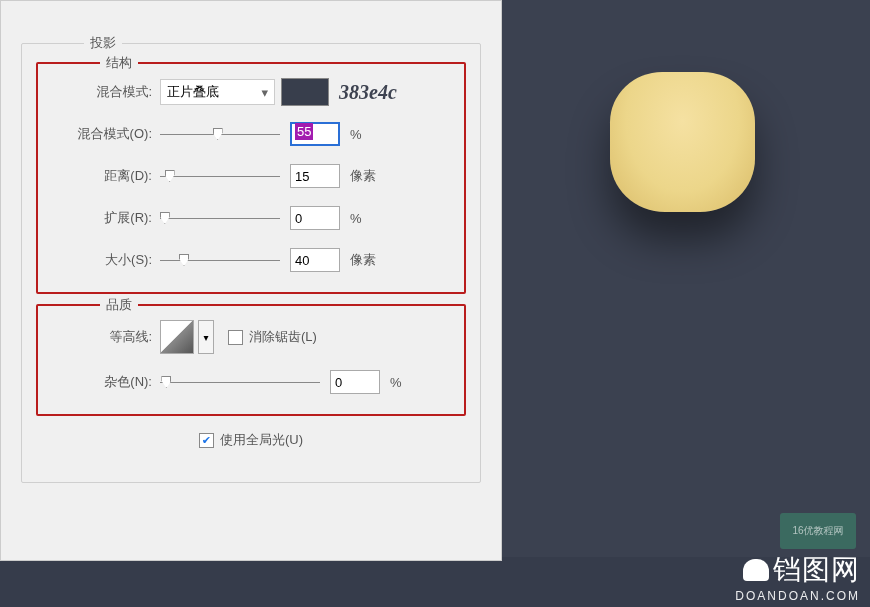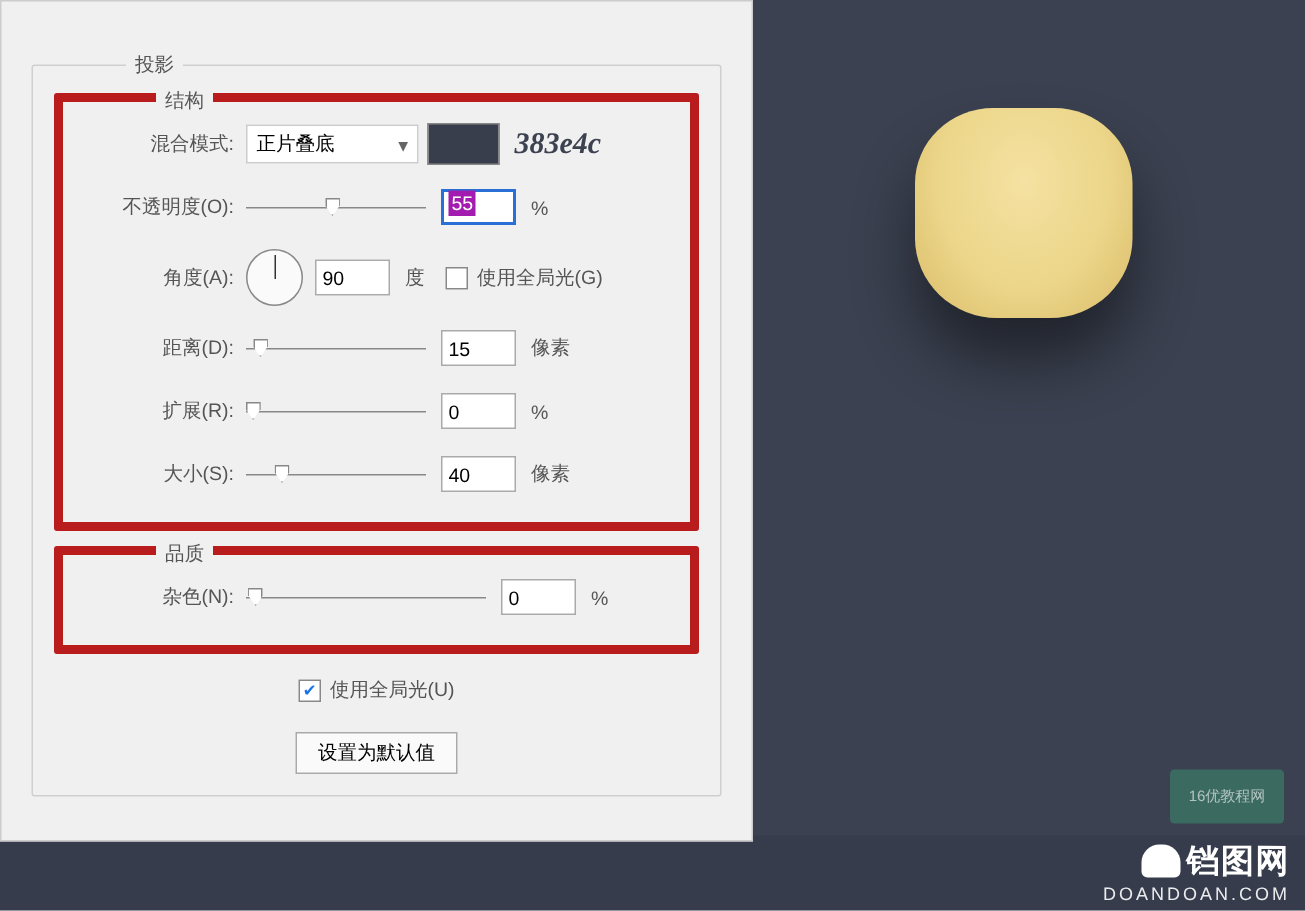--- a/index.html
+++ b/index.html
@@ -1,20 +1,20 @@
 <!DOCTYPE html>
 <html><head>
   <meta charset="utf-8">
   <style>
     * { margin: 0; padding: 0; box-sizing: border-box; font-family: "Microsoft YaHei", sans-serif; }
     body { width: 870px; height: 607px; background: #363c4b; position: relative; overflow: hidden; }
     
     .dialog { position: absolute; left: 0; top: 0; width: 502px; height: 561px; background: #f0f0f0; padding: 18px 20px; border: 1px solid #ccc; }
     
-    .fieldset { border: 6px solid #b91c1c; border-radius: 2px; margin-bottom: 10px; padding: 14px 14px 18px; position: relative; }
+    .fieldset { border: 2px solid #b91c1c; border-radius: 2px; margin-bottom: 10px; padding: 14px 14px 18px; position: relative; }
     .fieldset-legend { position: absolute; top: -10px; left: 22px; background: #f0f0f0; padding: 0 6px; font-size: 13px; color: #555; margin-left: 40px; }
     .fieldset.outer-full { border: 1px solid #cfcfcf; padding: 18px 10px 14px; margin-top: 20px; }
     
     .row { display: flex; align-items: center; margin-bottom: 14px; min-height: 28px; }
     .row:last-child { margin-bottom: 0; }
     .label { width: 100px; text-align: right; font-size: 13px; color: #555; margin-right: 8px; }
     
     .select { width: 115px; height: 26px; border: 1px solid #ccc; background: #fff; padding: 0 36px 0 6px; font-size: 13px; position: relative; cursor: pointer; display: flex; align-items: center; }
     .select::after { content: "▾"; position: absolute; right: 6px; color: #666; }
     
@@ -42,21 +42,21 @@
     .btn { height: 28px; padding: 0 14px; border: 1px solid #aaa; background: #fafafa; font-size: 13px; cursor: pointer; }
     .btn-row { display: flex; gap: 14px; justify-content: center; margin-top: 12px; }
     
     
     .canvas { position: absolute; left: 502px; top: 0; right: 0; bottom: 50px; background: #3b4150; }
     .blob { position: absolute; width: 145px; height: 140px; left: 610px; top: 72px; background: radial-gradient(ellipse at 50% 35%, #f5e1a2 0%, #ecd68a 55%, #d9bb67 100%); border-radius: 36% 36% 38% 38%; box-shadow: 0 28px 40px rgba(0,0,0,0.45); }
     
     
     .wm1 { position: absolute; right: 14px; bottom: 58px; width: 76px; height: 36px; background: rgba(60,140,110,0.55); border-radius: 3px; display: flex; align-items: center; justify-content: center; font-size: 10px; color: rgba(255,255,255,0.6); text-align: center; }
     .wm2 { position: absolute; right: 10px; bottom: 4px; color: #fff; text-align: right; }
-    .wm2 .big { font-size: 22px; font-weight: bold; letter-spacing: 1px; display: flex; align-items: center; gap: 4px; justify-content: flex-end; }
+    .wm2 .big { font-size: 28px; font-weight: normal; letter-spacing: 1px; display: flex; align-items: center; gap: 4px; justify-content: flex-end; }
     .wm2 .url { font-size: 12px; letter-spacing: 2px; opacity: .9; }
     .ghost-icon { width: 26px; height: 22px; background: #fff; border-radius: 12px 12px 4px 4px; position: relative; }
   </style>
 </head>
 <body>
 
 <div class="dialog">
   <div class="fieldset outer-full" style="border:1px solid #cfcfcf; margin-top:24px; padding:10px 14px 14px;">
     <div class="fieldset-legend">投影</div>
 
@@ -66,37 +66,29 @@
       <div class="row">
         <div class="label">混合模式:</div>
         <div class="select">
             <span>正片叠底</span>
           </div>
         <div class="color-swatch"></div>
         <div class="annotation">383e4c</div>
       </div>
 
       <div class="row">
-        <div class="label">不透明度(O):</div>
+        <div class="label">混合模式(O):</div>
         <div class="slider">
             <div class="slider-track"></div>
             <div class="slider-thumb" style="left:48%"></div>
           </div>
         <div class="num-input highlighted"><span class="sel">55</span></div>
         <div class="unit">%</div>
       </div>
 
-      <div class="row">
-        <div class="label">角度(A):</div>
-        <div class="angle-dial"></div>
-        <input class="num-input" value="90" style="">
-        <div class="unit" style="margin-right:14px;">度</div>
-        <div class="checkbox"></div>
-        <div class="check-label">使用全局光(G)</div>
-      </div>
 
       <div class="row">
         <div class="label">距离(D):</div>
         <div class="slider">
             <div class="slider-track"></div>
             <div class="slider-thumb" style="left:8%"></div>
           </div>
         <input class="num-input" value="15" style="">
         <div class="unit">像素</div>
       </div>
@@ -118,39 +110,45 @@
             <div class="slider-thumb" style="left:20%"></div>
           </div>
         <input class="num-input" value="40" style="">
         <div class="unit">像素</div>
       </div>
     </div>
 
     <div class="fieldset">
       <div class="fieldset-legend">品质</div>
 
+      <div class="row">
+        <div class="label">等高线:</div>
+        <div class="contour-box"></div>
+        <div class="contour-dd">▾</div>
+        <div class="checkbox"></div>
+        <div class="check-label">消除锯齿(L)</div>
+      </div>
 
       <div class="row">
         <div class="label">杂色(N):</div>
         <div class="slider" style="width:160px">
             <div class="slider-track"></div>
             <div class="slider-thumb" style="left:4%"></div>
           </div>
         <input class="num-input" value="0" style="">
         <div class="unit">%</div>
       </div>
     </div>
 
     <div class="row" style="justify-content:center; margin-top:8px;">
       <div class="checkbox">✔</div>
       <div class="check-label">使用全局光(U)</div>
     </div>
 
     <div class="btn-row">
-      <button class="btn">设置为默认值</button>
     </div>
   </div>
 </div>
 
 <div class="canvas"></div>
 <div class="blob"></div>
 
 <div class="wm1">16优教程网</div>
 <div class="wm2">
   <div class="big">

